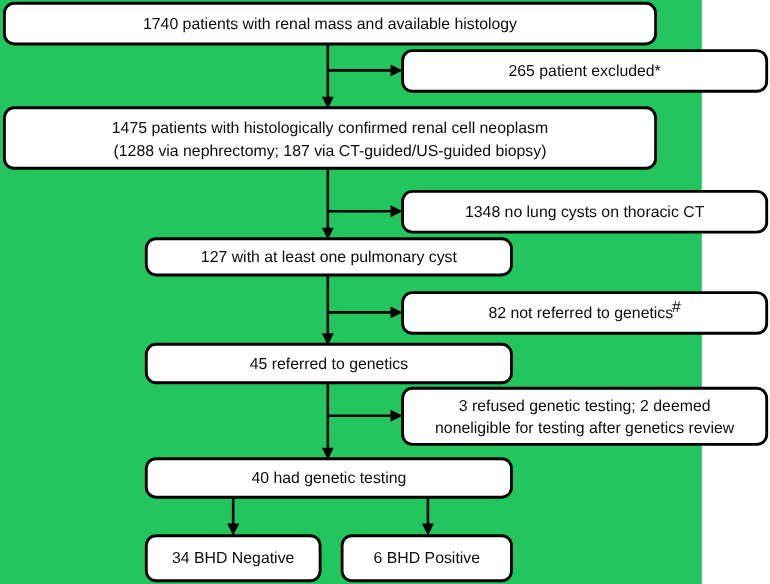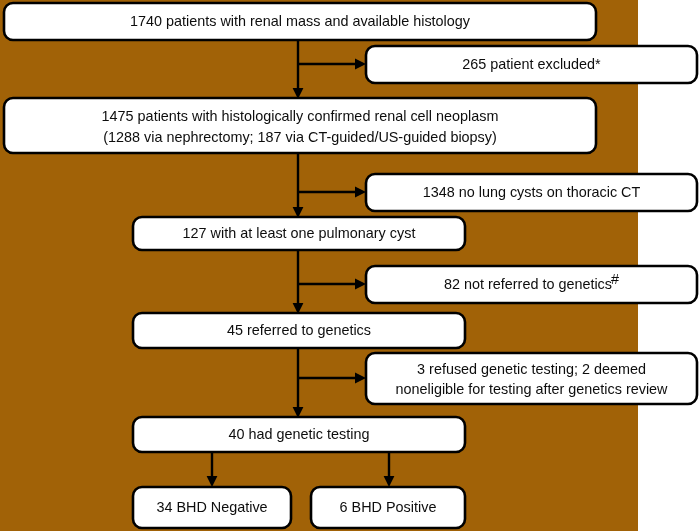--- a/index.html
+++ b/index.html
@@ -10,21 +10,21 @@
   body {
     width: 700px;
     height: 531px;
     font-family: "Liberation Sans", sans-serif;
     overflow: hidden;
   }
   #flowchart-root {
     position: relative;
     width: 638px;
     height: 531px;
-    background: #a16207;
+    background: #22c55e;
   }
   svg.flow-svg {
     display: block;
     width: 700px;
     height: 531px;
   }
   .node-box {
     fill: #ffffff;
     stroke: #000000;
     stroke-width: 2.6;

